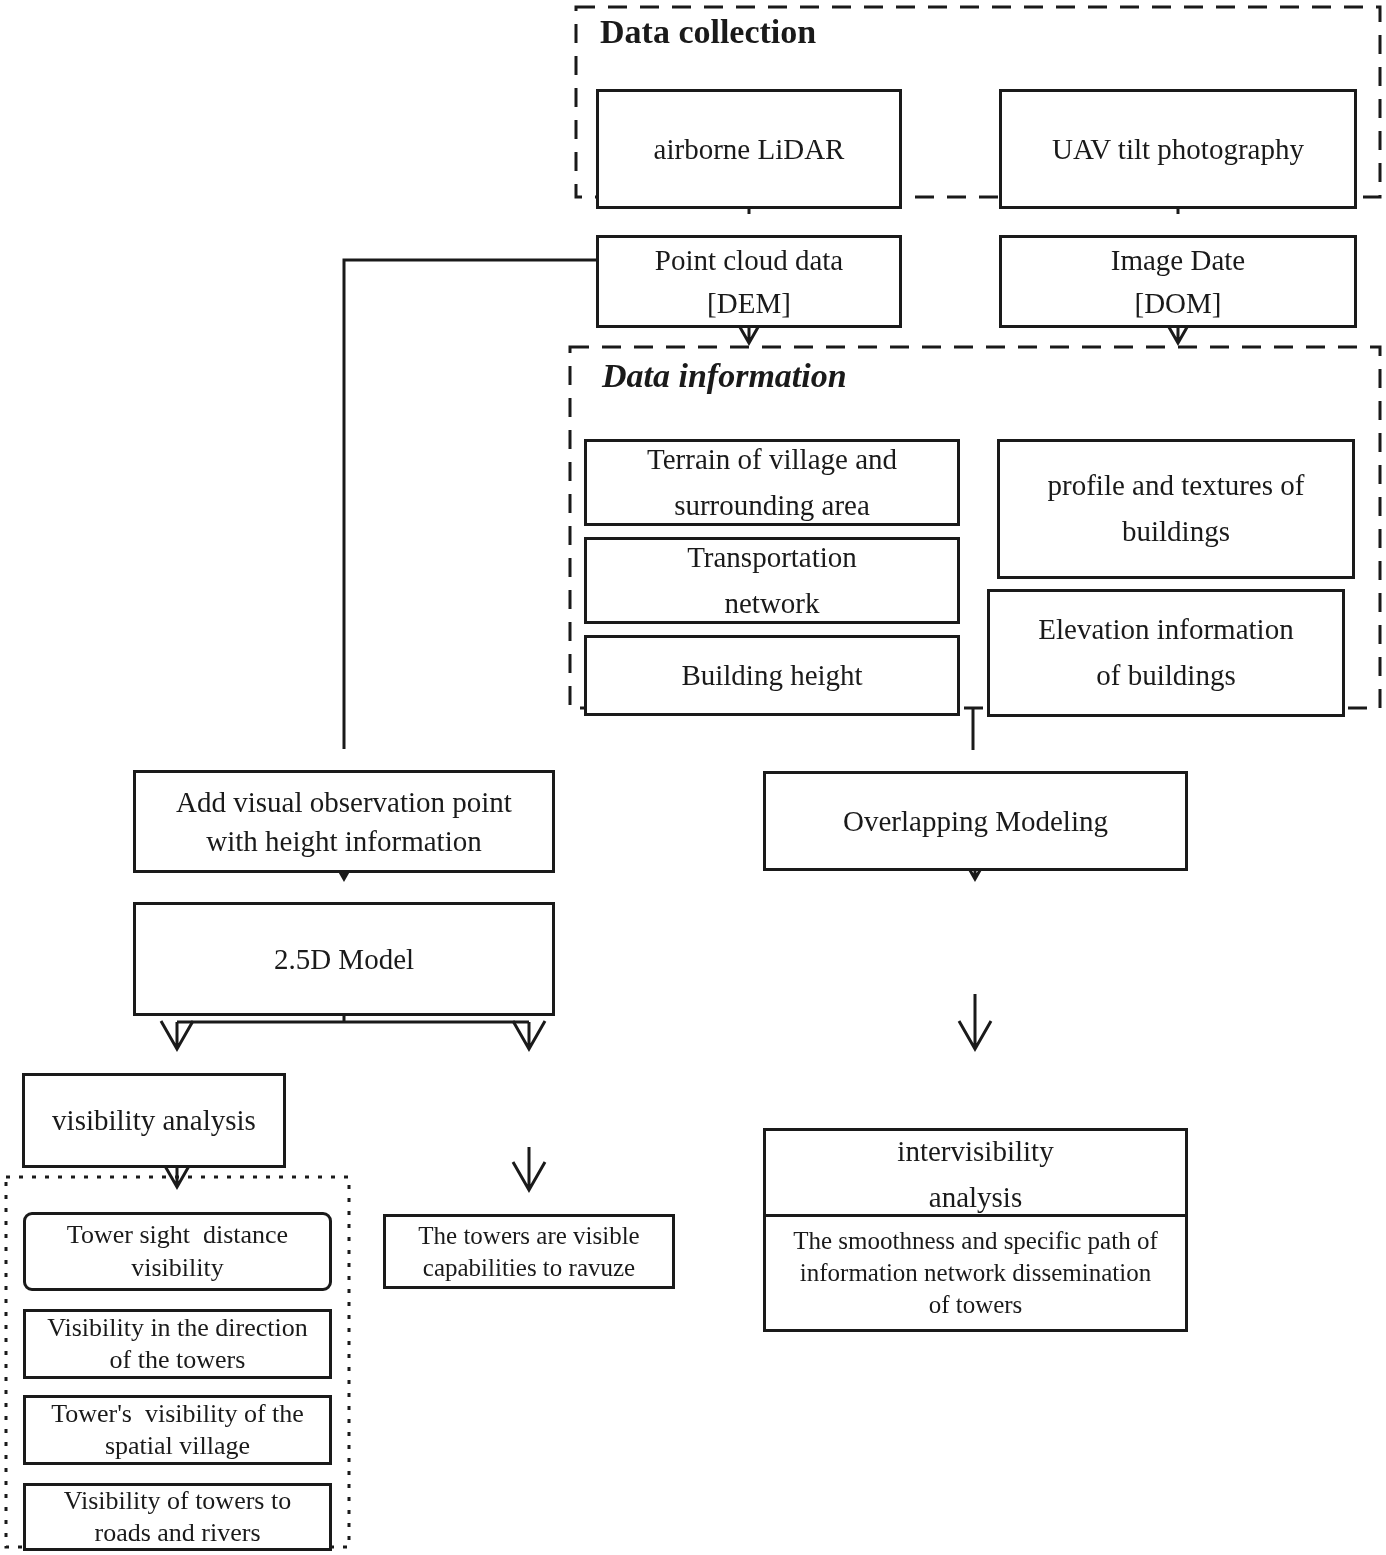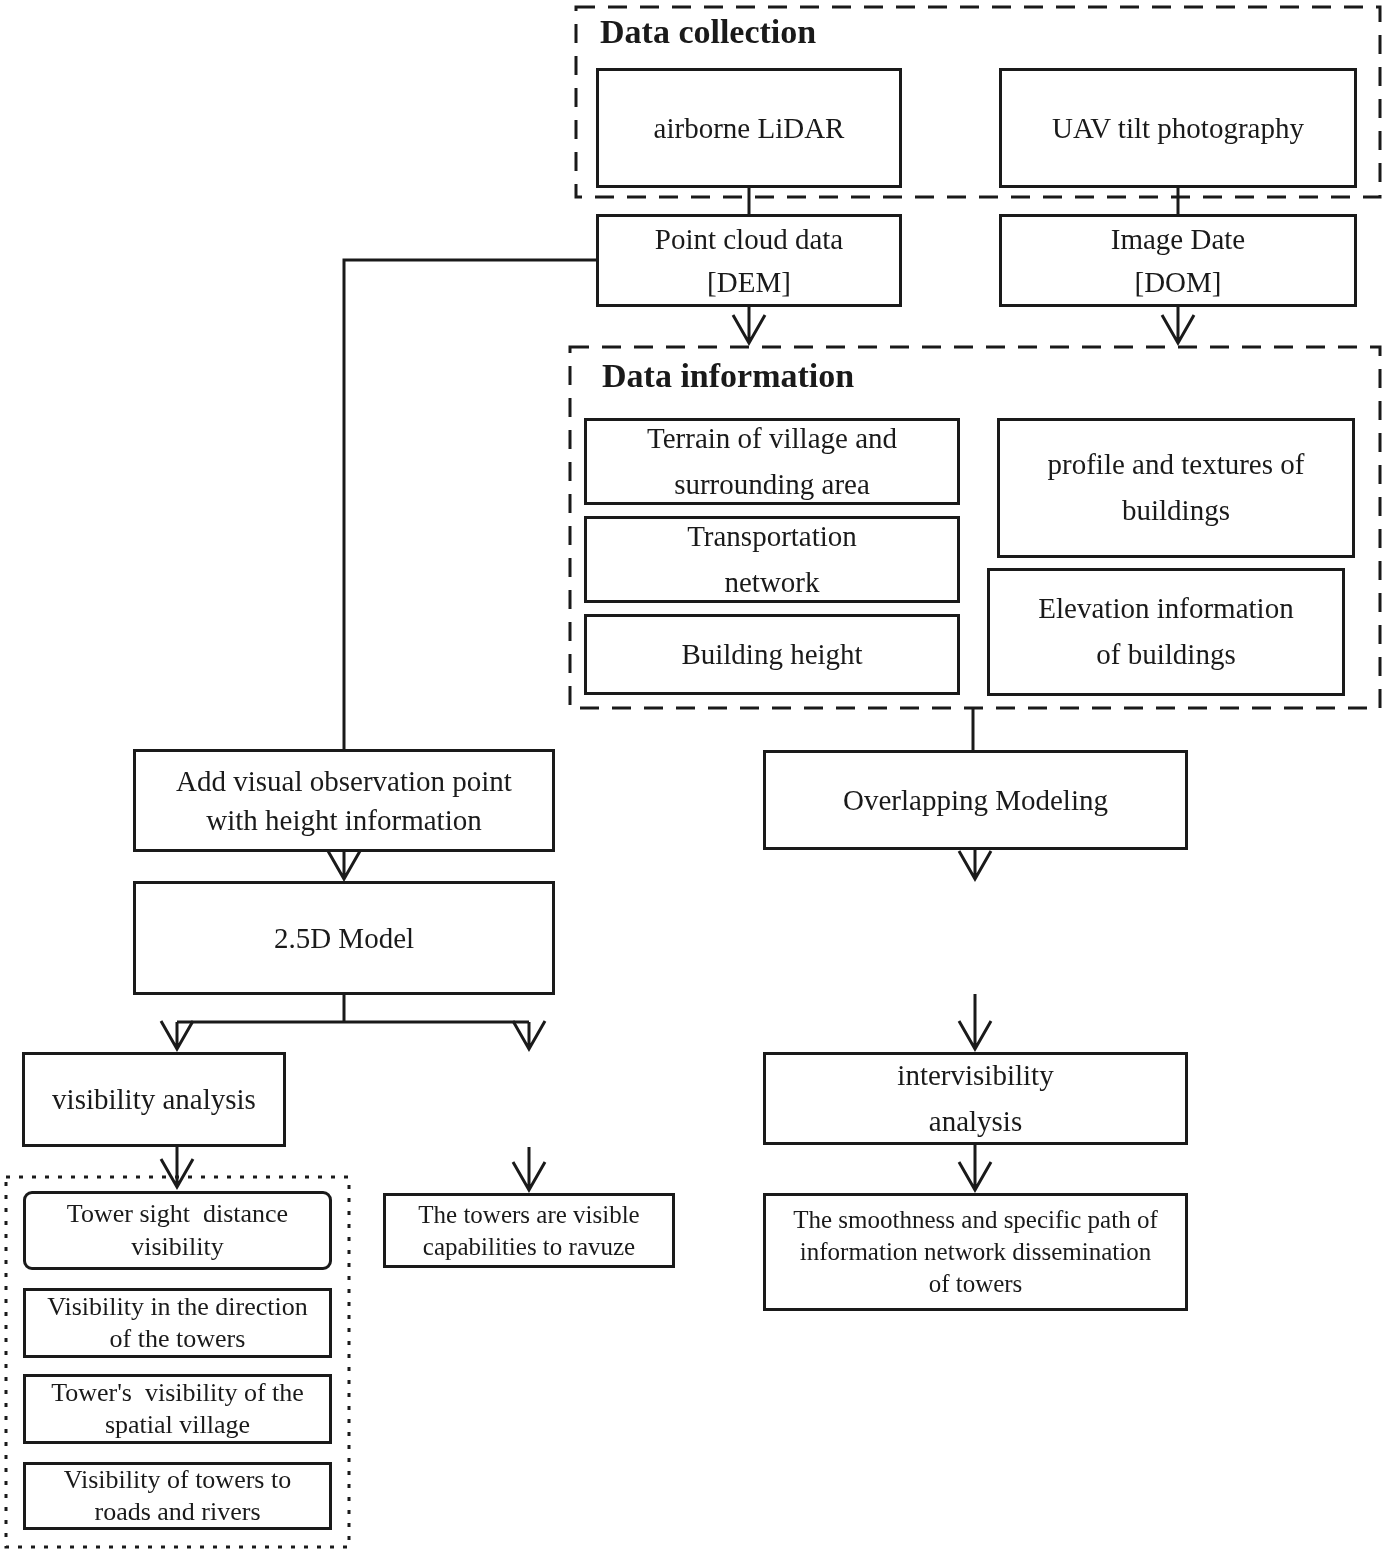--- a/index.html
+++ b/index.html
@@ -29,20 +29,21 @@
     background: #ffffff;
     display: flex;
     align-items: center;
     justify-content: center;
     text-align: center;
     white-space: pre-wrap;
     font-size: 29px;
     line-height: 1.32;
     z-index: 2;
     padding: 2px 6px;
+    margin-top: 21px;
   }
   .group-label {
     position: absolute;
     z-index: 3;
     font-size: 34px;
     font-weight: bold;
     white-space: nowrap;
   }
   .lh145 { line-height: 1.45; }
   .lh15  { line-height: 1.5; }
@@ -59,30 +60,30 @@
   [data-name="node-transportation"]      { left: 584px;  top: 516px;  width: 376px; height: 87px;  }
   [data-name="node-building-height"]     { left: 584px;  top: 614px;  width: 376px; height: 81px;  }
   [data-name="node-profile-textures"]    { left: 997px;  top: 418px;  width: 358px; height: 140px; }
   [data-name="node-elevation-info"]      { left: 987px;  top: 568px;  width: 358px; height: 128px; }
   [data-name="node-add-visual-point"]    { left: 133px;  top: 749px;  width: 422px; height: 103px; }
   [data-name="node-25d-model"]           { left: 133px;  top: 881px;  width: 422px; height: 114px; }
   [data-name="node-overlapping-modeling"]{ left: 763px;  top: 750px;  width: 425px; height: 100px; }
   [data-name="node-3d-real-scene-model"] { left: 763px;  top: 882px;  width: 425px; height: 112px; }
   [data-name="node-visibility-analysis"] { left: 22px;   top: 1052px; width: 264px; height: 95px;  }
   [data-name="node-visible-capabilities"]{ left: 383px;  top: 1050px; width: 292px; height: 97px;  }
-  [data-name="node-intervisibility"]     { left: 763px;  top: 1052px; width: 425px; height: 93px;  }
+  [data-name="node-intervisibility"]     { left: 763px;  top: 1107px; width: 425px; height: 93px;  }
   [data-name="node-towers-visible"]      { left: 383px;  top: 1193px; width: 292px; height: 75px;  }
   [data-name="node-smoothness"]          { left: 763px;  top: 1193px; width: 425px; height: 118px; }
   [data-name="node-tower-sight"]         { left: 23px;   top: 1191px; width: 309px; height: 79px; border-radius: 9px;  }
   [data-name="node-visibility-direction"]{ left: 23px;   top: 1288px; width: 309px; height: 70px;  }
   [data-name="node-tower-spatial"]       { left: 23px;   top: 1374px; width: 309px; height: 70px;  }
   [data-name="node-visibility-roads"]    { left: 23px;   top: 1462px; width: 309px; height: 68px;  }
 
   [data-name="data-collection-label"]    { left: 600px;  top: 13px;  }
-  [data-name="data-information-label"]   { left: 602px;  top: 357px; }
+  [data-name="data-information-label"]   { left: 602px;  top: 357px; font-style: italic; }
 </style>
 </head>
 <body>
 
 <div class="stage" data-name="flowchart-canvas">
 
   <svg class="wires" data-name="connector-layer" viewBox="0 0 1386 1555" fill="none" stroke="#1a1a1a" stroke-width="3">
 
     <rect data-name="data-collection-group-border" x="576" y="7" width="804" height="190" stroke-dasharray="19 13"></rect>
     <rect data-name="data-information-group-border" x="570" y="347" width="810" height="361" stroke-dasharray="19 13"></rect>

